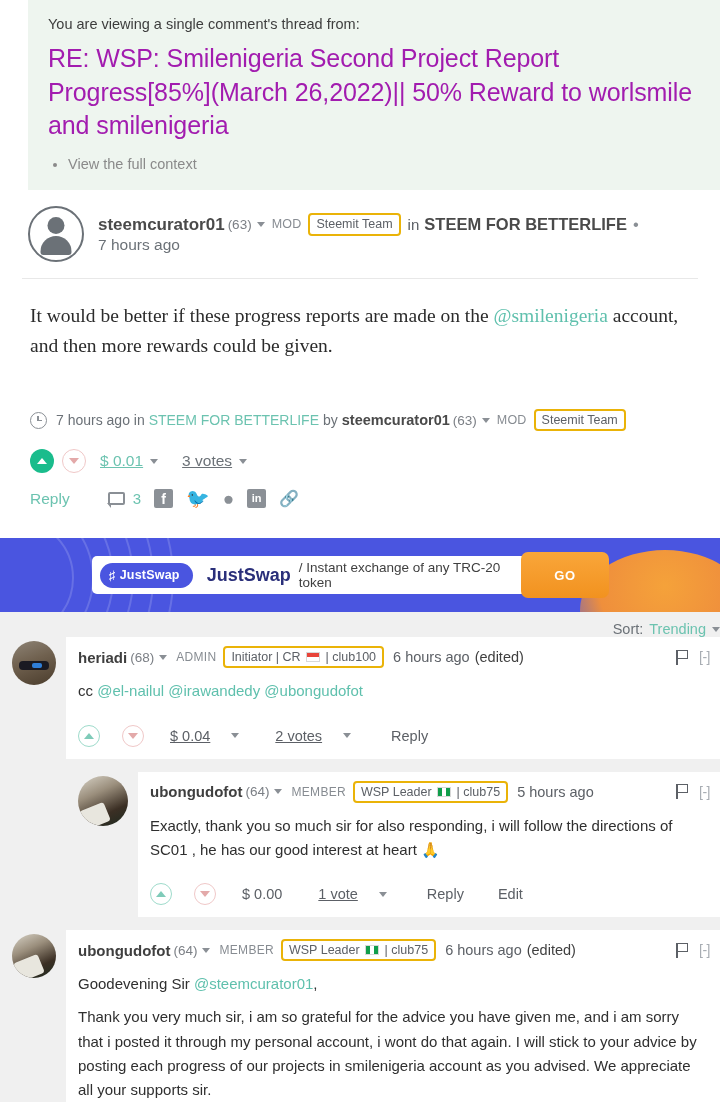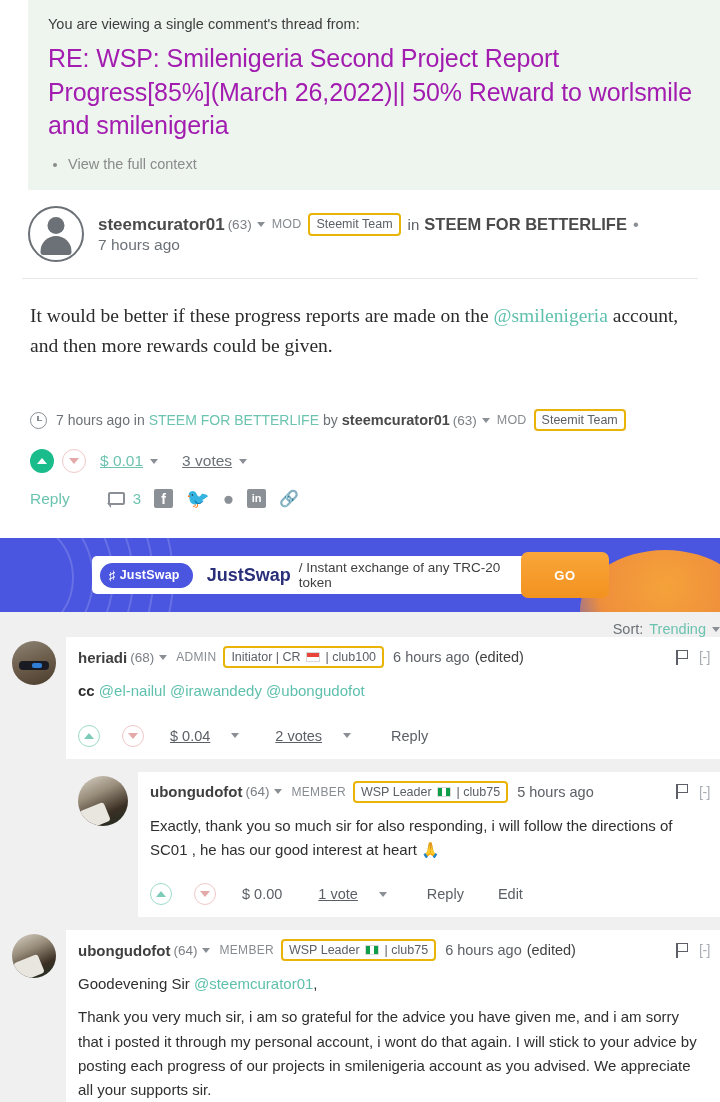--- a/index.html
+++ b/index.html
@@ -261,21 +261,21 @@
     content:"";position:absolute;left:1.7px;top:0;width:9px;height:7px;
     border:1.7px solid #5c6066;border-left:none;
   }
   .collapse { color:#a8adb3; font-size:14px; letter-spacing:-0.5px; }
 
   .cmt-body {
     padding: 5px 12px 6px 12px; font-size:15px; line-height:1.62; color:#2f2f2f;
   }
   .cmt-body p { margin: 9px 0; }
   .cmt-body p:first-child { margin-top: 4px; }
-  .cc-lab { color:#2f2f2f;font-weight:bold; }
+  .cc-lab { color:#2f2f2f; }
 
   .cmt-foot {
     display:flex;align-items:center; padding: 6px 12px 12px 12px; gap:14px;
   }
   .cmt-foot .vote-btn { width:22px;height:22px;flex:0 0 22px; }
   .cmt-payout { color:#5c6066; font-size:14.5px; margin-left:12px; }
   .cmt-votes { color:#5c6066; font-size:14.5px; margin-left:22px; }
   .cmt-reply { color:#5c6066; font-size:14.5px; margin-left:26px; text-decoration:none;}
   .cmt-edit { color:#5c6066; font-size:14.5px; margin-left:20px; text-decoration:none;}
   .gap-gray { height:13px; background:#f0f0f0; }

